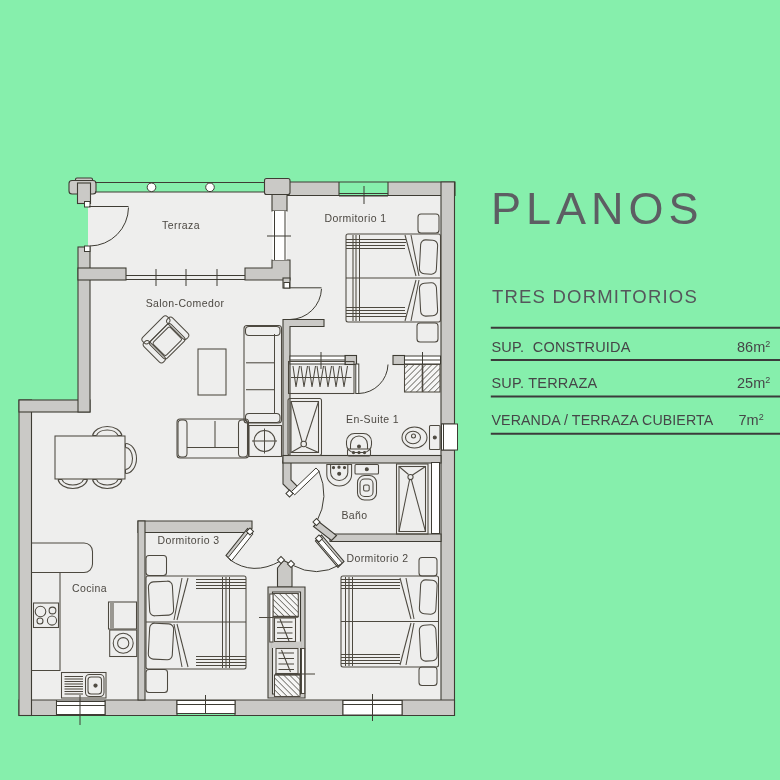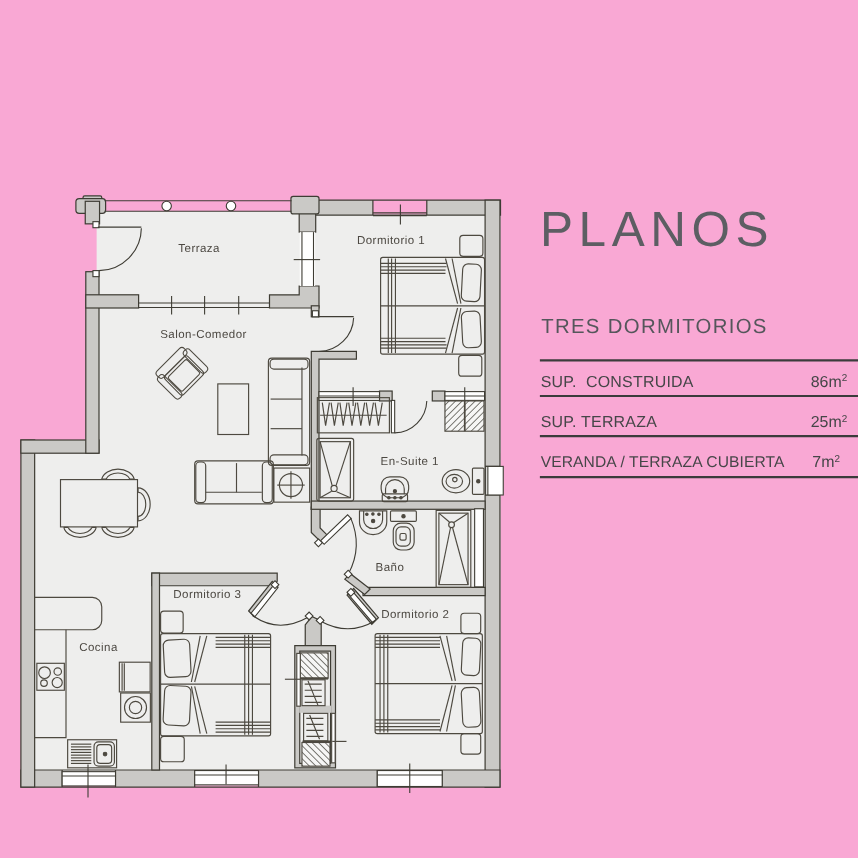--- a/index.html
+++ b/index.html
@@ -1,16 +1,16 @@
 <!DOCTYPE html>
 <html><head>
 <meta charset="utf-8">
 <style>
 html,body{margin:0;padding:0;background:#fff;}
-#page{position:relative;width:780px;height:780px;background:#f9a8d4;overflow:hidden;
+#page{position:relative;width:780px;height:780px;background:#86efac;overflow:hidden;
 font-family:"Liberation Sans", sans-serif;text-align:right;}
 svg text{font-family:"Liberation Sans", sans-serif;}
 .lbl{font-size:10.5px;fill:#4c4842;letter-spacing:.4px;text-anchor:middle;}
 </style>
 </head>
 <body>
 <div id="page">
 <svg width="780" height="780" viewBox="0 0 780 780">
 <defs>
 <pattern id="hat" width="4.2" height="4.2" patternUnits="userSpaceOnUse" patternTransform="rotate(45)">

